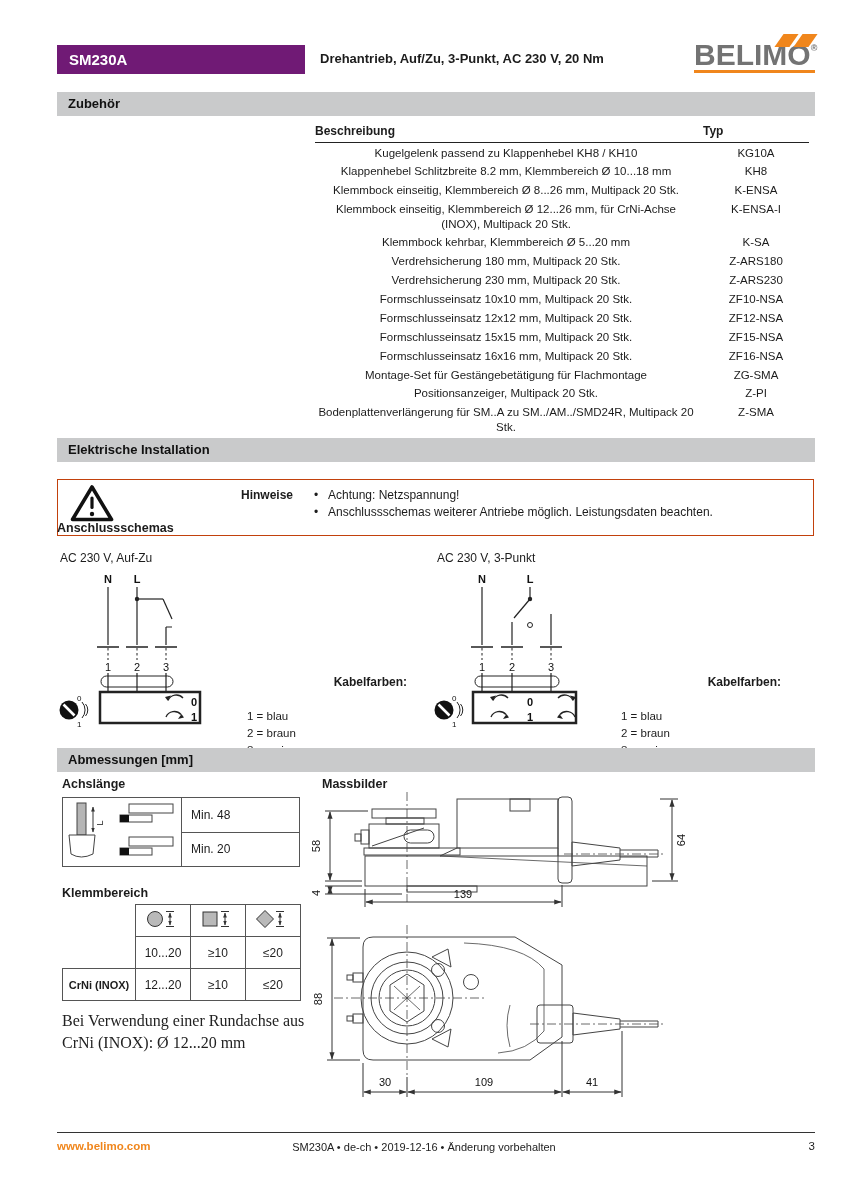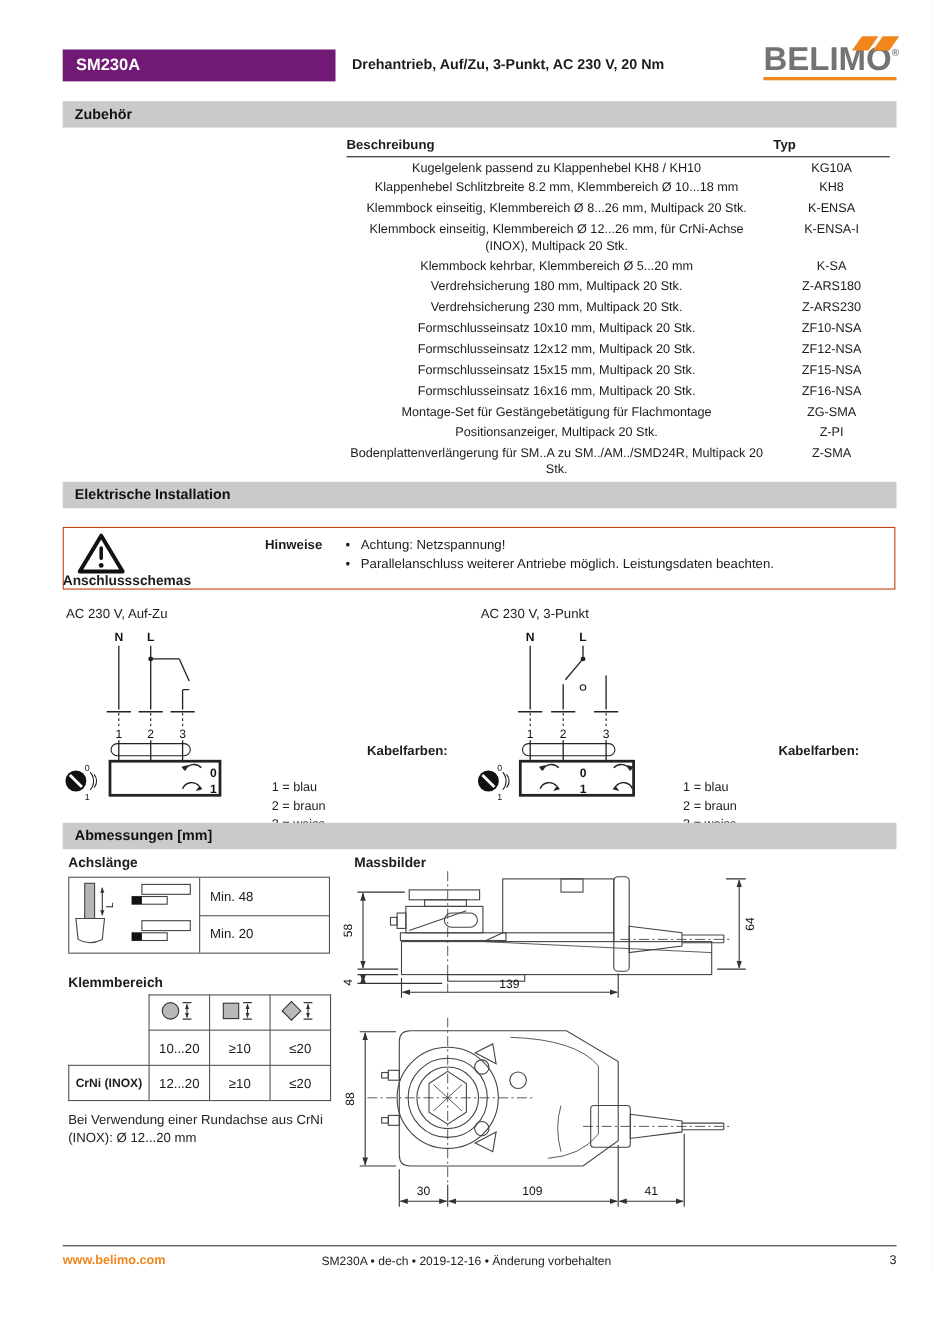--- a/index.html
+++ b/index.html
@@ -53,21 +53,21 @@
   .achs-vline { position:absolute; left:118px; top:0; width:1px; height:68px; background:#555; }
   .achs-hline { position:absolute; left:118px; top:34px; width:119px; height:1px; background:#555; }
   .achs-val { position:absolute; left:128px; font-size:12px; }
 
   
   table.klemm { position:absolute; left:62px; top:904px; border-collapse:collapse;
                 table-layout:fixed; font-size:12px; text-align:center; }
   table.klemm td { height:32px; padding:0; }
   table.klemm td.b { border:1px solid #555; }
   td.klabel { font-weight:bold; font-size:11px; }
-  .note { left:62px; top:1010px; width:250px; font-size:12px; line-height:1.35; color:#222; }
+  .note { left:62px; top:1010px; width:250px; font-size:16px; line-height:1.35; color:#222;font-family:Liberation Serif, serif; }
 
   .footer-line { left:57px; top:1132px; width:758px; height:1px; background:#333; }
   .f-web { left:57px; top:1140px; font-size:11.5px; font-weight:bold; color:#F0861C;
            text-decoration:none; }
   .f-center { left:0; top:1141px; width:848px; text-align:center; font-size:11px; color:#222; }
   .f-page { left:740px; top:1140px; width:75px; text-align:right; font-size:11.5px; }
 
   svg text { font-family:"Liberation Sans", sans-serif; fill:#111; }
   .dimtxt { font-size:11px; }
 </style>
@@ -189,21 +189,21 @@
     <div class="hinweise-label">Hinweise</div>
     <div class="warn-items">
 
         <div class="warn-item">
           <span class="bullet">•</span>
           <span>Achtung: Netzspannung!</span>
         </div>
 
         <div class="warn-item">
           <span class="bullet">•</span>
-          <span>Parallelanschluss weiterer Antriebe möglich. Leistungsdaten beachten.</span>
+          <span>Anschlussschemas weiterer Antriebe möglich. Leistungsdaten beachten.</span>
         </div>
       </div>
   </div>
 
   <div class="abs h2" style="left:57px;top:521px">Anschlussschemas</div>
 
   <div class="abs dia-title" style="left:60px;top:551px">AC 230 V, Auf-Zu</div>
   <svg class="abs" style="left:55px;top:570px" width="210" height="165" viewBox="0 0 210 165">
     <g stroke="#222" stroke-width="1.2" fill="none">
       <path d="M53 17 V75"></path>

